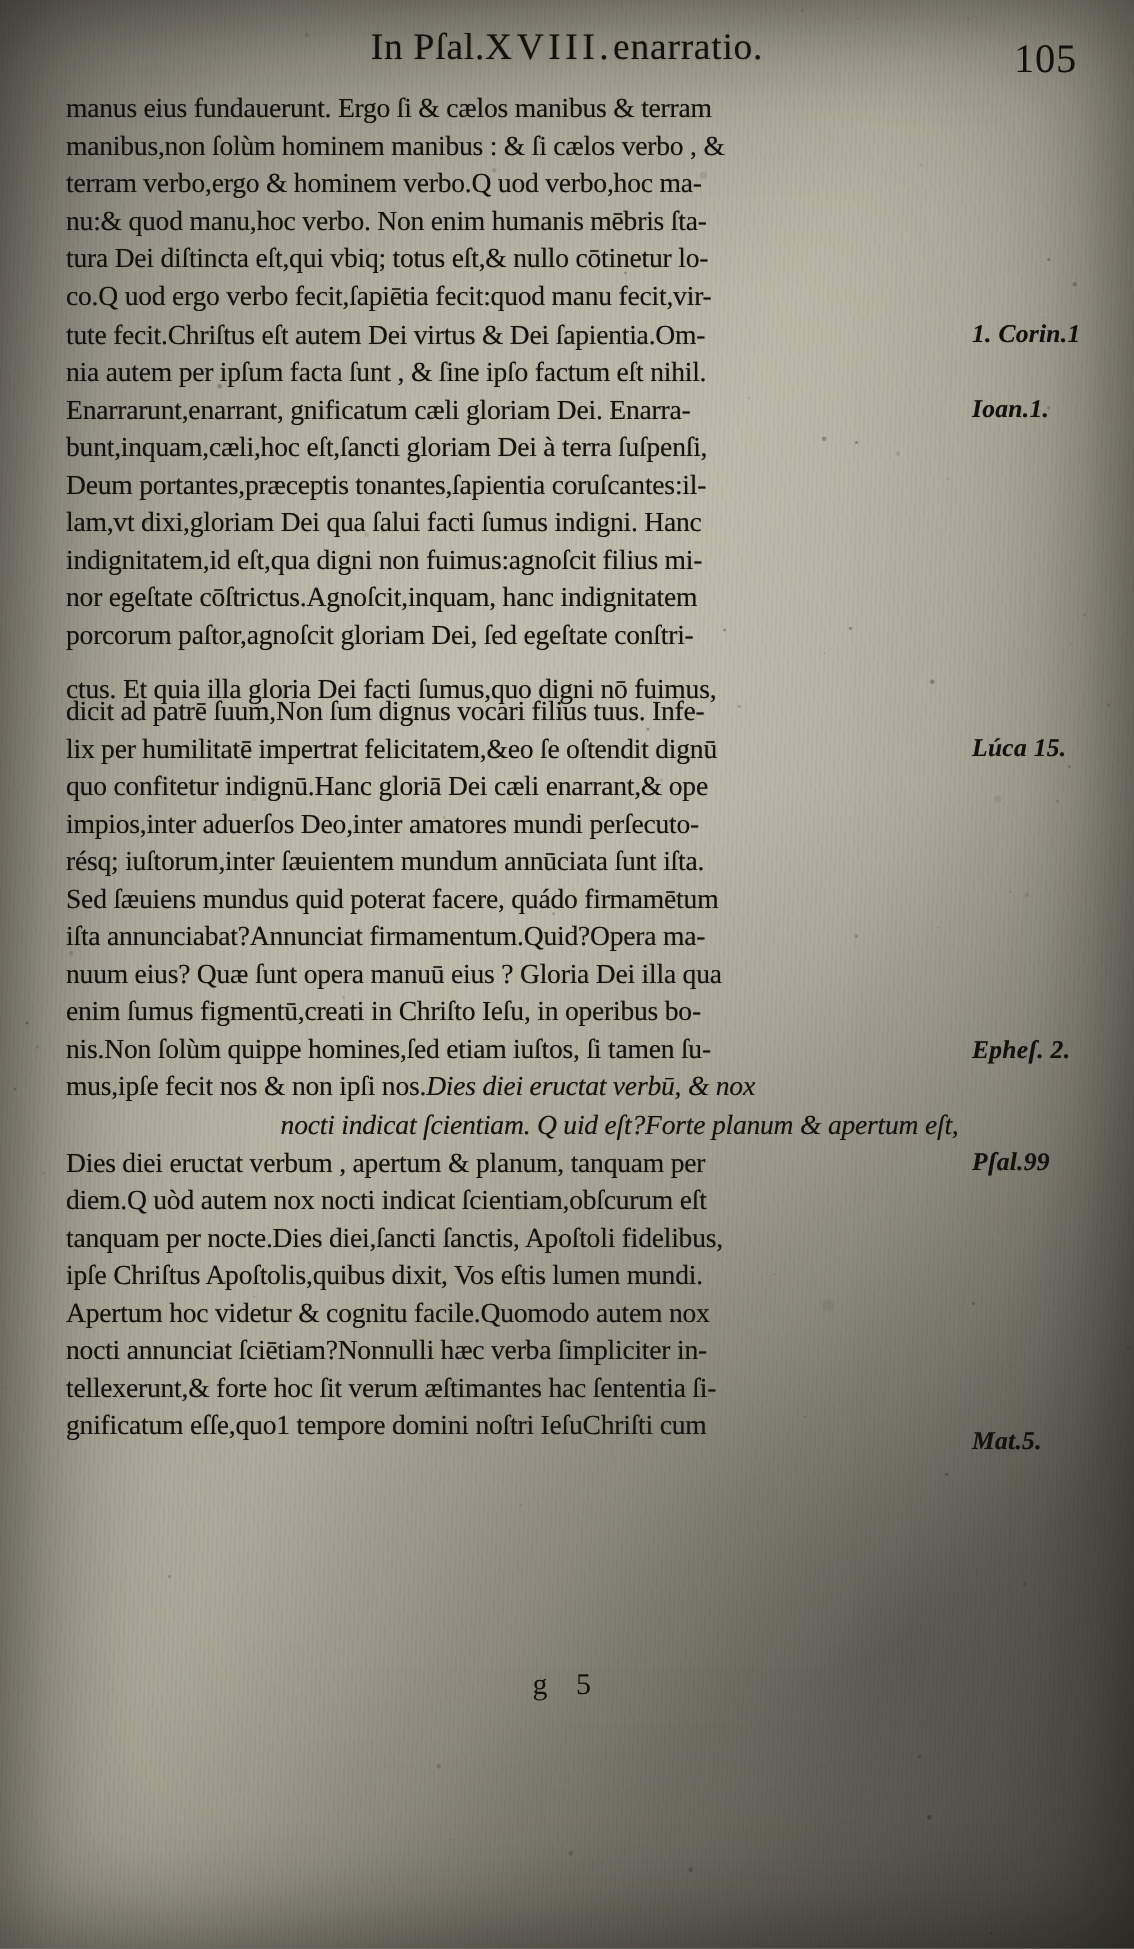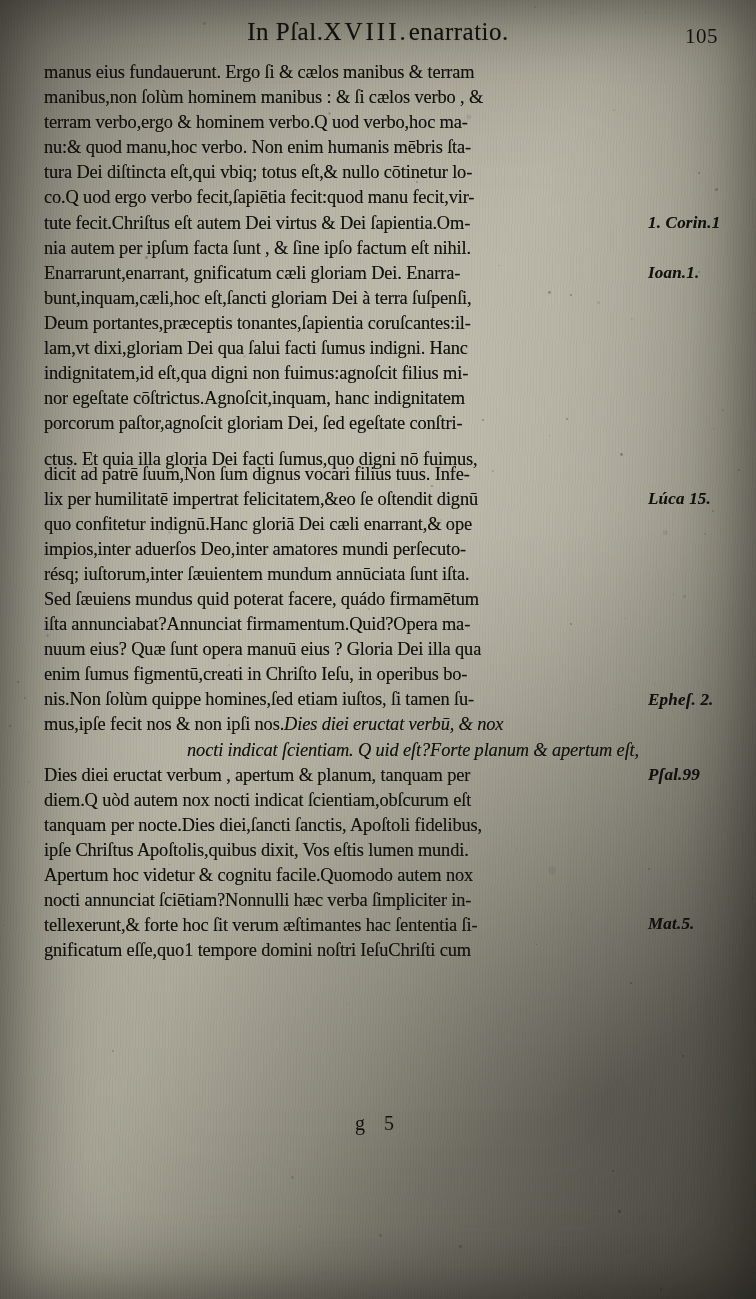--- a/index.html
+++ b/index.html
@@ -66,21 +66,21 @@
     text-align: center;
     font-size: 25px;
     letter-spacing: .5px;
     text-shadow: 0 0 1px rgba(0,0,0,0.35);
   }
   .running-title .sp { letter-spacing: 3px; }
   .folio {
     position: absolute;
     right: 38px;
     top: 6px;
-    font-size: 21px;
+    font-size: 27px;
     letter-spacing: .5px;
   }
 
   
   .textblock {
     position: absolute;
     left: 44px;
     top: 60px;
     width: 595px;
   }
@@ -174,21 +174,21 @@
       <div class="line" style="top: 0px;">tellexerunt,&amp; forte hoc ſit verum æſtimantes hac ſententia ſi-</div>
       <div class="line" style="top: 0px;">gnificatum eſſe,quo1 tempore domini noſtri IeſuChriſti cum</div>
     </div>
 
   <div class="margin-notes">
       <div class="mnote" style="top: 152.6px;">1. Corin.1</div>
       <div class="mnote" style="top: 202.8px;">Ioan.1.</div>
       <div class="mnote" style="top: 428.7px;">Lúca 15.</div>
       <div class="mnote" style="top: 629.5px;">Epheſ. 2.</div>
       <div class="mnote" style="top: 704.8px;">Pſal.99</div>
-      <div class="mnote" style="top: 854px;">Mat.5.</div>
+      <div class="mnote" style="top: 891px;">Mat.5.</div>
     </div>
 
   <div class="signature">g  5</div>
 
   <div class="grain"></div>
   <div class="vignette"></div>
 <div class="speck" style="width: 1.3px; height: 1.3px; left: 654px; top: 683px; opacity: 0.34;"></div>
     <div class="speck" style="width: 2.5px; height: 2.5px; left: 96px; top: 346px; opacity: 0.52;"></div>
     <div class="speck" style="width: 1.9px; height: 1.9px; left: 566px; top: 418px; opacity: 0.57;"></div>
     <div class="speck" style="width: 1.4px; height: 1.4px; left: 190px; top: 269px; opacity: 0.17;"></div>

